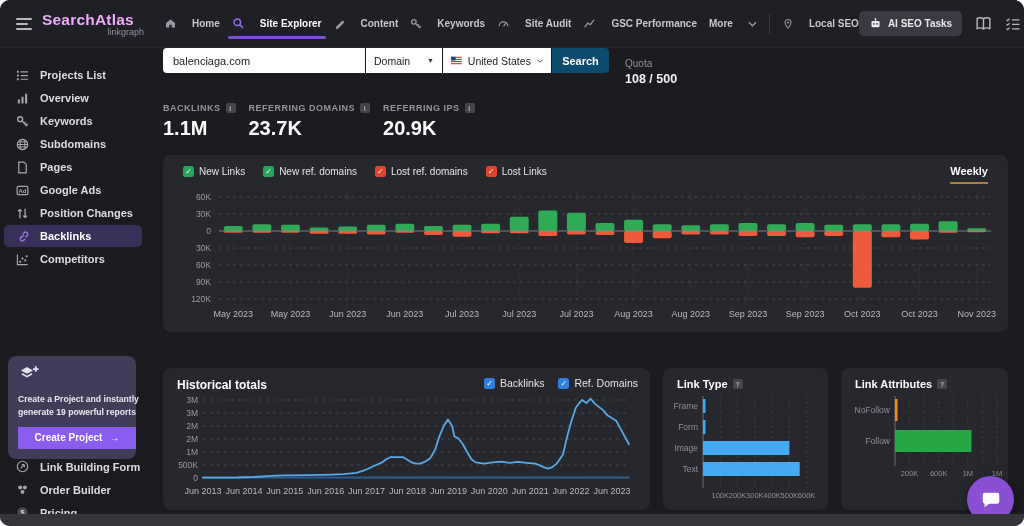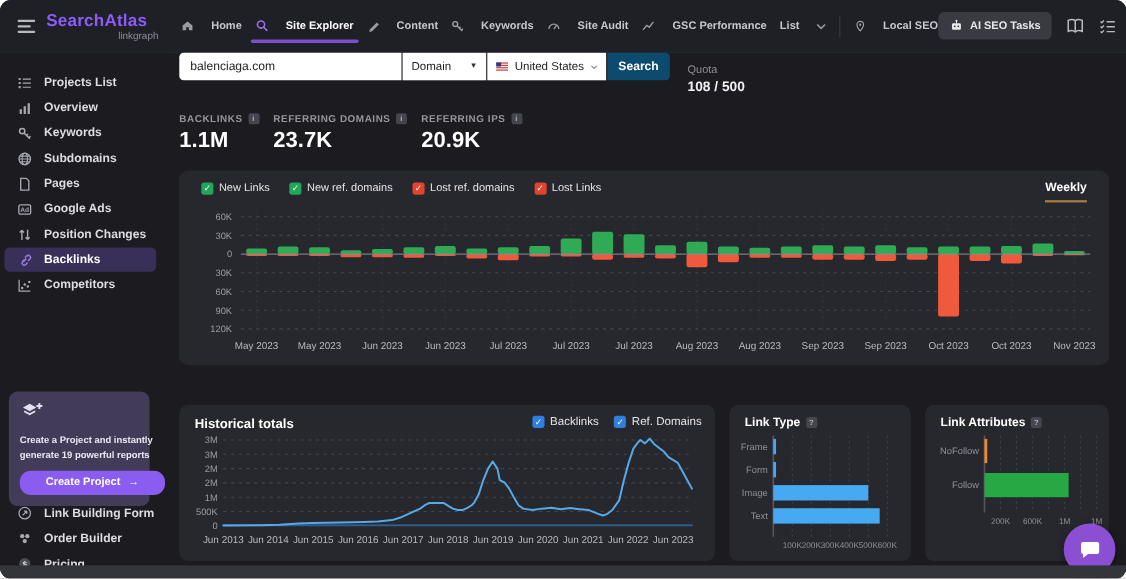--- a/index.html
+++ b/index.html
@@ -5,21 +5,21 @@
   * { margin:0; padding:0; box-sizing:border-box; }
   html,body { width:1024px; height:526px; background:#fff; font-family:"Liberation Sans",sans-serif; }
   .app { position:relative; width:1024px; height:526px; background:#1b1b20; border-radius:10px; overflow:hidden; }
 
   
   .navbar { position:absolute; top:0; left:0; right:0; height:48px; background:#1f1f26; border-bottom:1px solid #28282f; display:flex; align-items:center; }
   .hamburger { margin-left:16px; width:16px; display:flex; flex-direction:column; gap:3px; cursor:pointer; flex:0 0 auto; }
   .hamburger span { height:2px; background:#b9b9c1; border-radius:1px; }
   .hamburger span:nth-child(2){ width:12px; }
   .logo { margin-left:10px; width:102px; flex:0 0 auto; }
-  .logo-main { color:#8b5cf6; font-size:15.5px; font-weight:bold; letter-spacing:.2px; white-space:nowrap; }
+  .logo-main { color:#f0abfc; font-size:15.5px; font-weight:bold; letter-spacing:.2px; white-space:nowrap; }
   .logo-sub { color:#8f8f9c; font-size:9px; text-align:right; margin-top:-2px; }
   .nav-items { display:flex; align-items:center; margin-left:20px; gap:12px; height:100%; }
   .nav-item { position:relative; display:flex; align-items:center; gap:15px; color:#c7c7ce; font-size:10px; font-weight:bold; height:100%; cursor:pointer; white-space:nowrap; }
   .nav-item svg { color:#9a9aa4; flex:0 0 auto; }
   .nav-item.active { color:#fff; }
   .nav-item.active svg { color:#9a6ee8; }
   .nav-item.active::after { content:""; position:absolute; left:-4px; right:-4px; bottom:8px; height:3px; border-radius:2px; background:#7c4fd0; }
   .nav-divider { width:1px; height:20px; background:#3a3a44; flex:0 0 auto; }
   .nav-right { margin-left:auto; display:flex; align-items:center; gap:13px; margin-right:16px; flex:0 0 auto; }
   .ai-btn { display:flex; align-items:center; gap:6px; background:#3a3a42; border:none; color:#e8e8ec; font-size:10px; font-weight:bold; border-radius:5px; padding:6px 10px; font-family:inherit; cursor:pointer; white-space:nowrap; }
@@ -30,21 +30,21 @@
   
   .sidebar { position:absolute; top:48px; left:0; width:150px; bottom:12px; background:#1b1b20; }
   .side-item { display:flex; align-items:center; gap:11px; height:22px; margin:0 8px 1px 4px; padding-left:12px; color:#dcdce2; font-size:11px; font-weight:bold; border-radius:5px; cursor:pointer; white-space:nowrap; }
   .side-item svg { color:#a8a8b2; flex:0 0 auto; }
   .side-item.active { background:#39305a; color:#fff; }
   .side-item.active svg { color:#9a7be0; }
   .side-list { margin-top:16px; }
   .promo { position:absolute; left:8px; top:308px; width:128px; background:#423c59; border-radius:8px; padding:9px 8px 10px 10px; }
   .promo svg { color:#e4e0f2; }
   .promo-text { color:#e9e7f1; font-size:8.6px; line-height:1.5; margin-top:5px; font-weight:bold; white-space:nowrap; }
-  .promo-btn { margin-top:8px; width:132px; background:#8a5cf0; color:#fff; border:none; border-radius:10px; height:22px; font-size:10px; font-weight:bold; font-family:inherit; display:flex; align-items:center; justify-content:center; gap:7px; cursor:pointer; }
+  .promo-btn { margin-top:8px; width:118px; background:#8a5cf0; color:#fff; border:none; border-radius:0; height:22px; font-size:10px; font-weight:bold; font-family:inherit; display:flex; align-items:center; justify-content:center; gap:7px; cursor:pointer; }
   .side-links { position:absolute; left:4px; bottom:-10px; width:140px; }
   .side-link { display:flex; align-items:center; gap:11px; height:23px; padding-left:12px; color:#dcdce2; font-size:11px; font-weight:bold; cursor:pointer; white-space:nowrap; }
   .side-link svg { color:#a8a8b2; flex:0 0 auto; }
 
   
   .main { position:absolute; left:150px; top:48px; right:0; bottom:0; }
 
   .search-row { position:absolute; left:13px; top:0; display:flex; gap:1px; height:25px; }
   .search-input { width:202px; background:#fff; border:none; border-radius:4px 0 0 4px; font-size:11px; padding:0 10px; color:#222; font-family:inherit; }
   .seg { background:#fff; display:flex; align-items:center; font-size:10.5px; color:#222; padding:0 8px; cursor:pointer; white-space:nowrap; }
@@ -142,21 +142,21 @@
           </svg>
         <span>Site Audit</span>
       </div>
       <div class="nav-item">
         <svg width="13" height="13" viewBox="0 0 16 16">
             <path d="M2 12.5 6 7.5l3 2 4.5-6" fill="none" stroke="currentColor" stroke-width="1.6"></path>
           </svg>
         <span>GSC Performance</span>
       </div>
       <div class="nav-item">
-        <span>List</span>
+        <span>More</span>
         <svg width="9" height="6" viewBox="0 0 10 6">
             <path d="m1 1 4 4 4-4" fill="none" stroke="currentColor" stroke-width="1.5"></path>
           </svg>
       </div>
       <div class="nav-divider"></div>
       <div class="nav-item">
         <svg width="12" height="12" viewBox="0 0 16 16">
             <path d="M8 2a4 4 0 0 1 4 4c0 3-4 7.5-4 7.5S4 9 4 6a4 4 0 0 1 4-4z" fill="none" stroke="currentColor" stroke-width="1.4"></path>
             <circle cx="8" cy="6" r="1.4" fill="currentColor"></circle>
           </svg>

